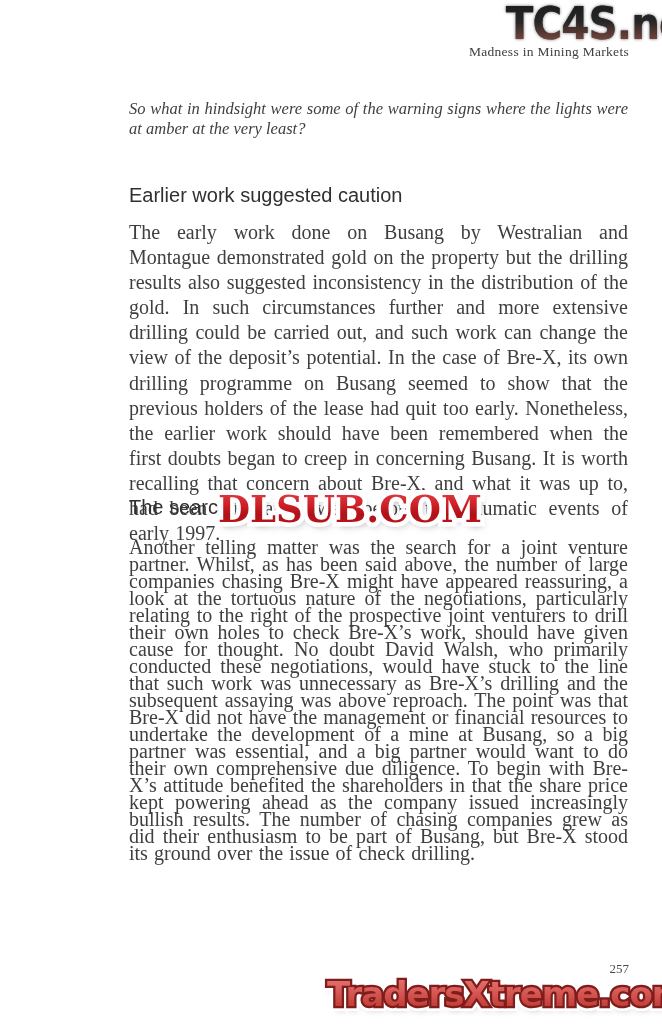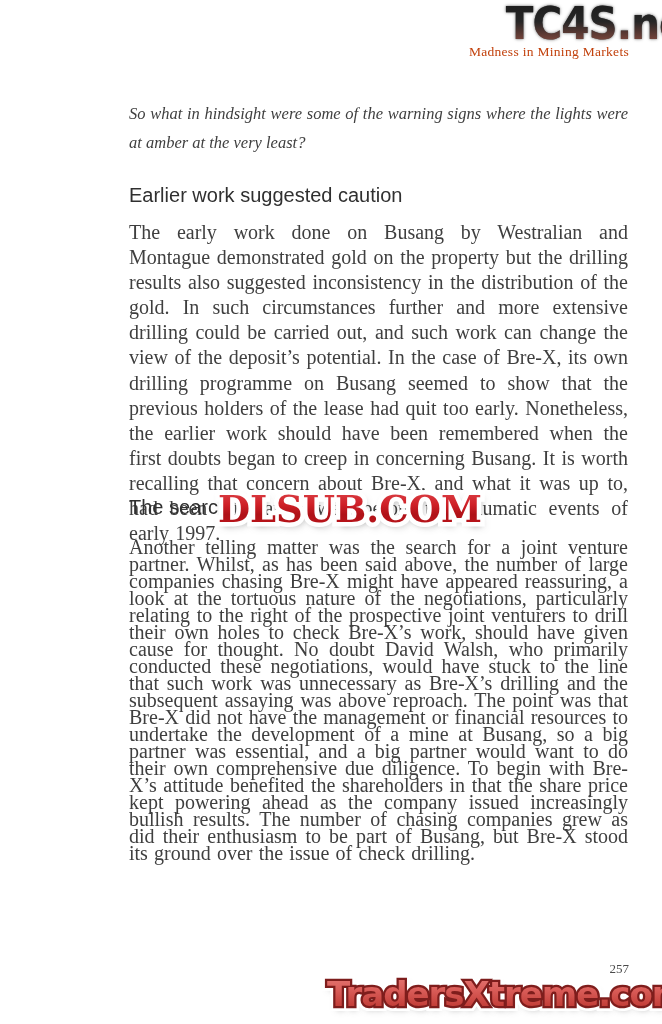--- a/index.html
+++ b/index.html
@@ -10,21 +10,21 @@
     overflow:hidden;
     font-family:"Liberation Serif", serif;
     margin-left:44px;
   }
   
   .running-head{
     position:absolute;
     top:44px;right:77px;
     font-family:"Liberation Serif", serif;
     font-size:13.5px;
-    color:#c2410c;
+    color:#404040;
     letter-spacing:0.3px;
   }
   .tc4s{
     position:absolute;
     top:0px;right:2px;
     height:52px;
     transform:scaleX(0.92);
     transform-origin:top right;
     z-index:5;
   }
@@ -46,21 +46,21 @@
     -webkit-background-clip:text;
     background-clip:text;
     color:transparent;
   }
   
   .intro{
     position:absolute;
     left:85px;top:99px;width:499px;
     font-style:italic;
     font-size:16.5px;
-    line-height:29px;
+    line-height:20px;
     color:#3f3f3f;
     text-align:justify;
     font-family:Liberation Serif, serif;
   }
   .sect-heading{
     position:absolute;
     left:85px;width:499px;
     font-family:"Liberation Sans", sans-serif;
     font-weight:400;
     font-size:20px;

